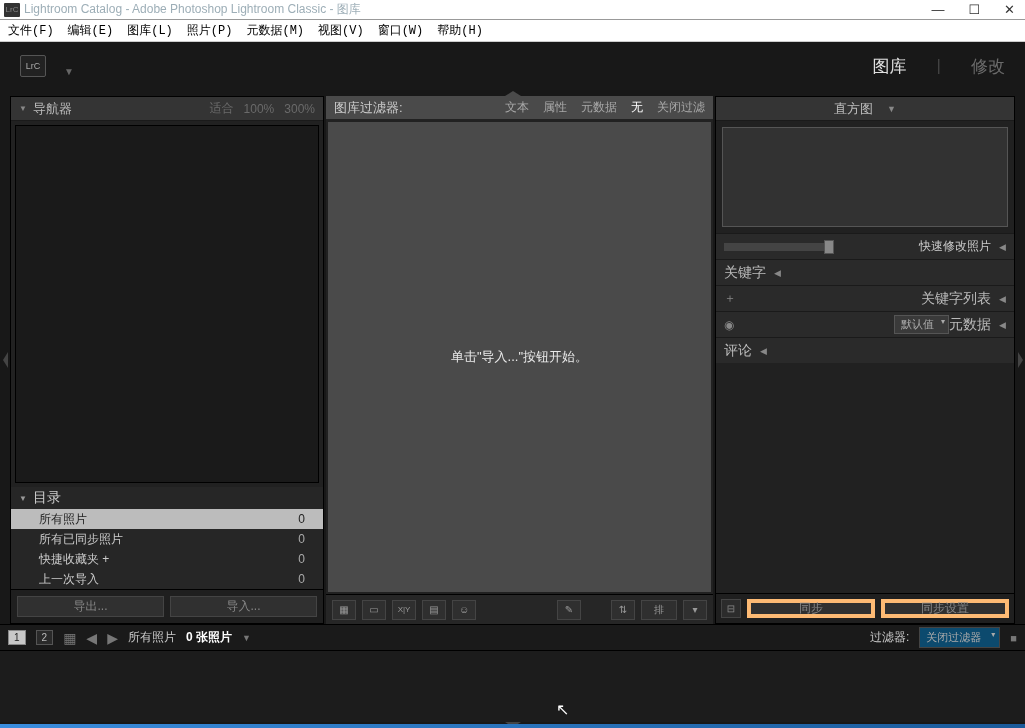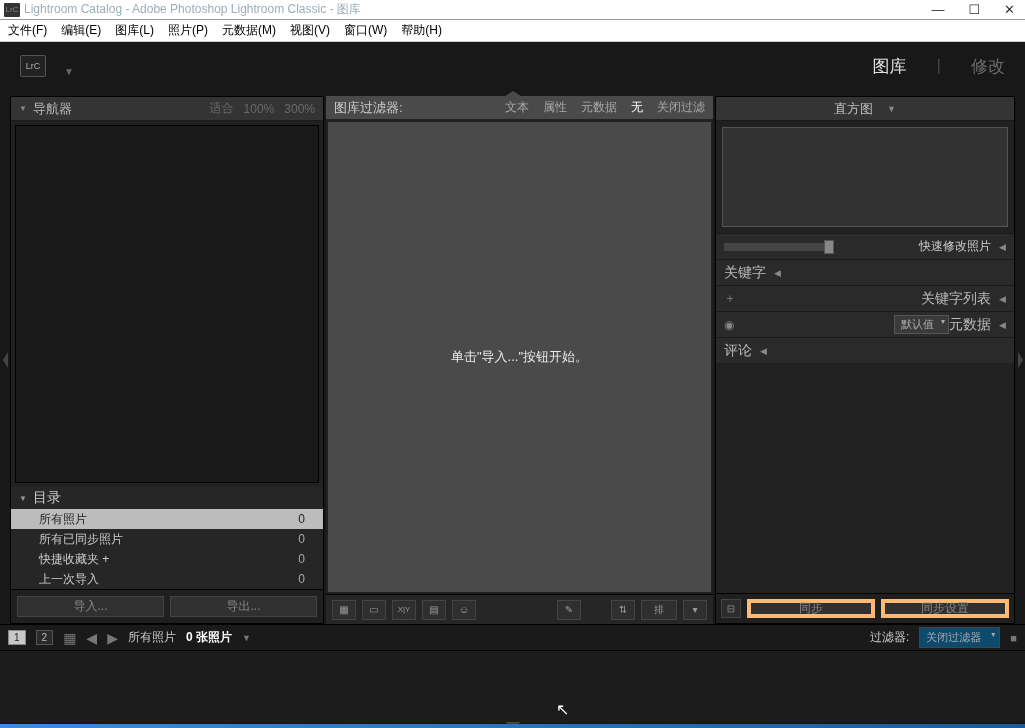--- a/index.html
+++ b/index.html
@@ -3,21 +3,21 @@
 <meta charset="utf-8">
 <style>
 * { margin: 0; padding: 0; box-sizing: border-box; font-family: "Microsoft YaHei", Arial, sans-serif; }
 html, body { width: 1025px; height: 728px; overflow: hidden; background: #000; color: #ccc; font-size: 12px; }
 .titlebar { height: 20px; background: #fff; display: flex; align-items: center; padding: 0 4px; color: #555; border-bottom: 1px solid #999; }
 .titlebar .icon { width: 16px; height: 14px; background:#333; color:#888; font-size:8px; display:flex; align-items:center; justify-content:center; margin-right:4px; border-radius:1px;}
 .titlebar .title { flex: 1; font-size: 12px; color: #9daeb7; }
 .titlebar .win-controls { display: flex; gap: 24px; padding-right: 6px; }
 .titlebar .win-controls span { font-size: 13px; color: #333; cursor: pointer; }
 .menubar { height: 22px; background: #fff; display:flex; align-items:center; padding: 0 2px; gap: 2px; font-size:12px; color:#000; border-bottom:1px solid #ccc;}
-.menubar .mi { padding: 2px 6px; cursor:pointer; }
+.menubar .mi { padding: 2px 6px; cursor:pointer;font-family:Liberation Mono, monospace; }
 .app { background: #181818; height: calc(728px - 20px - 22px); display:flex; flex-direction:column; }
 .identity { height: 48px; display:flex; align-items:center; padding: 0 20px; color:#888;}
 .identity .logo { width:26px; height:22px; background:#222; border:1px solid #555; color:#aaa; font-size:9px; display:flex; align-items:center; justify-content:center; border-radius:2px; margin-right:10px;}
 .identity .brand { display:flex; flex-direction:column; line-height:14px; }
 .identity .brand .line1 { font-size:11px; color:#7a7a7a;}
 .identity .brand .line2 { font-size:15px; color:#8a8a8a;}
 .identity .chev { margin-left:8px; font-size:10px; color:#666; align-self:center; margin-top:10px;}
 .modules { margin-left:auto; display:flex; gap:30px; font-size:17px; align-items:center;}
 .modules .mod { color:#6a6a6a; cursor:pointer;}
 .modules .mod.active { color:#e0e0e0;}
@@ -161,22 +161,22 @@
             <span class="count">0</span>
           </div>
           <div class="cat-item">
             <span>上一次导入</span>
             <span class="count">0</span>
           </div>
         </div>
       </div>
 
       <div class="lp-buttons">
+        <div class="btn">导出...</div>
         <div class="btn">导入...</div>
-        <div class="btn">导出...</div>
       </div>
     </div>
 
     <div class="centerpanel">
       <div class="filterbar">
         <span class="lbl">图库过滤器:</span>
         <span class="spacer"></span>
         <span class="fi">文本</span>
         <span class="fi">属性</span>
         <span class="fi">元数据</span>

